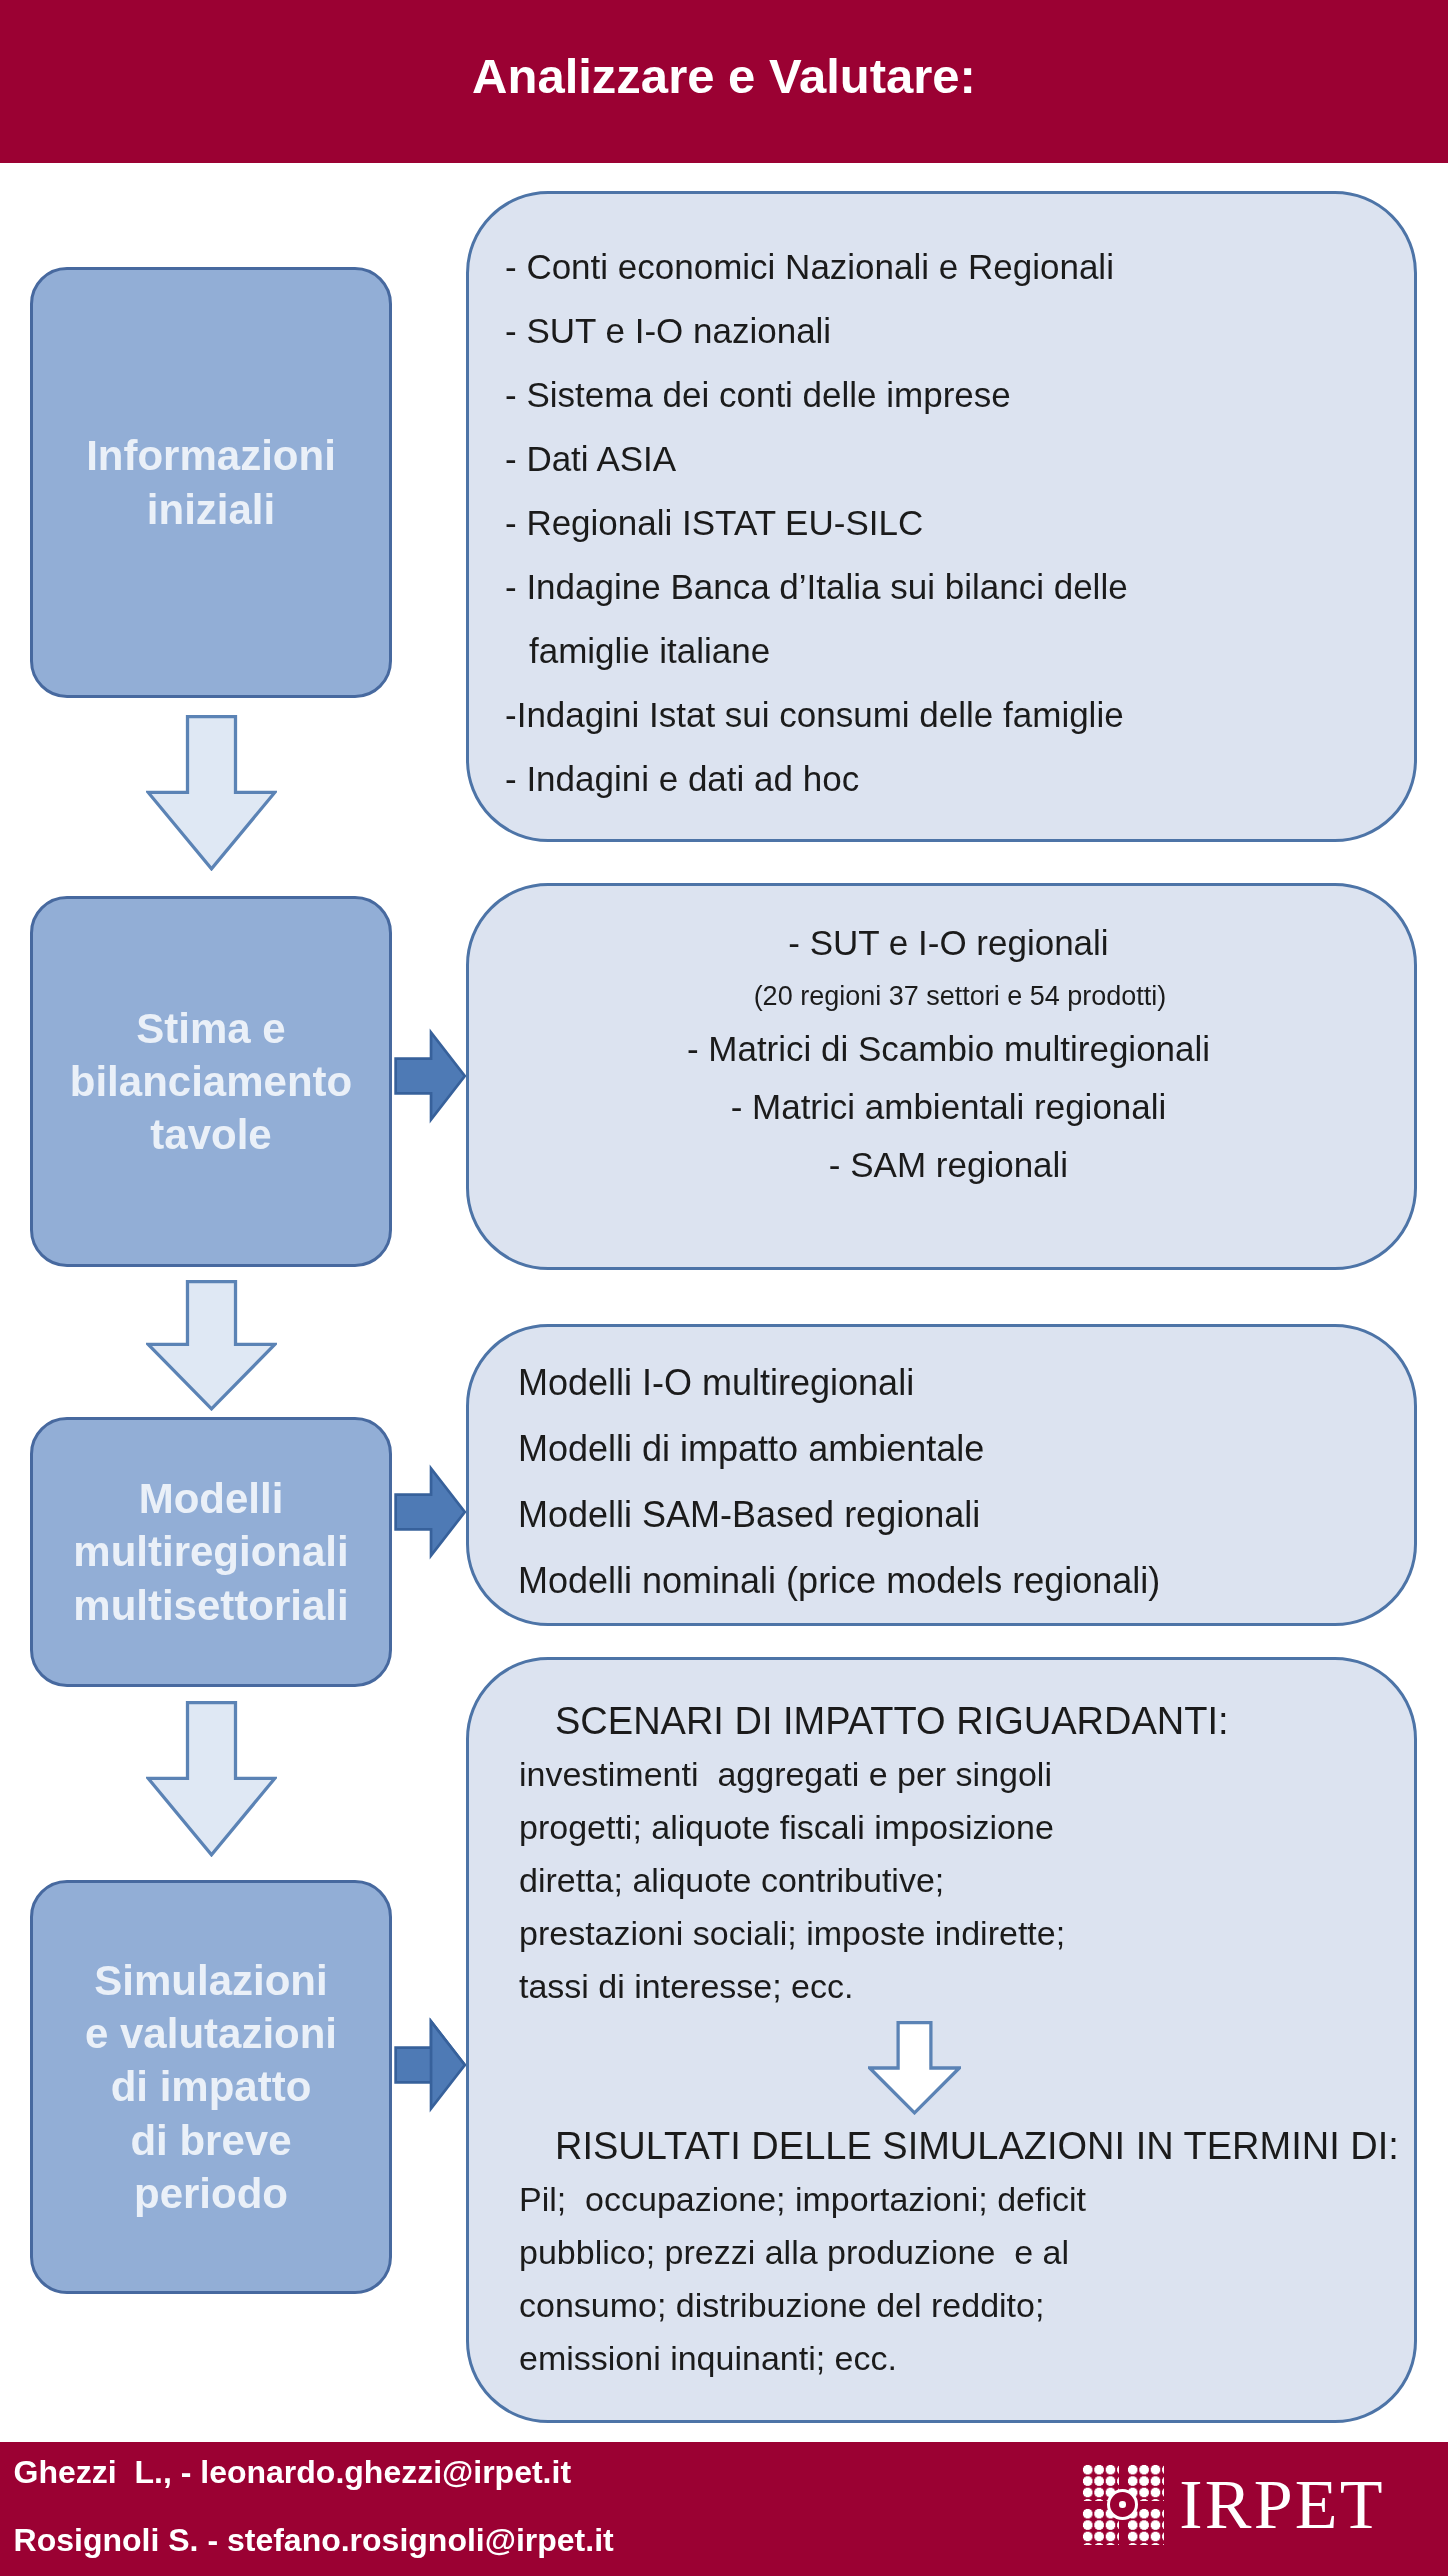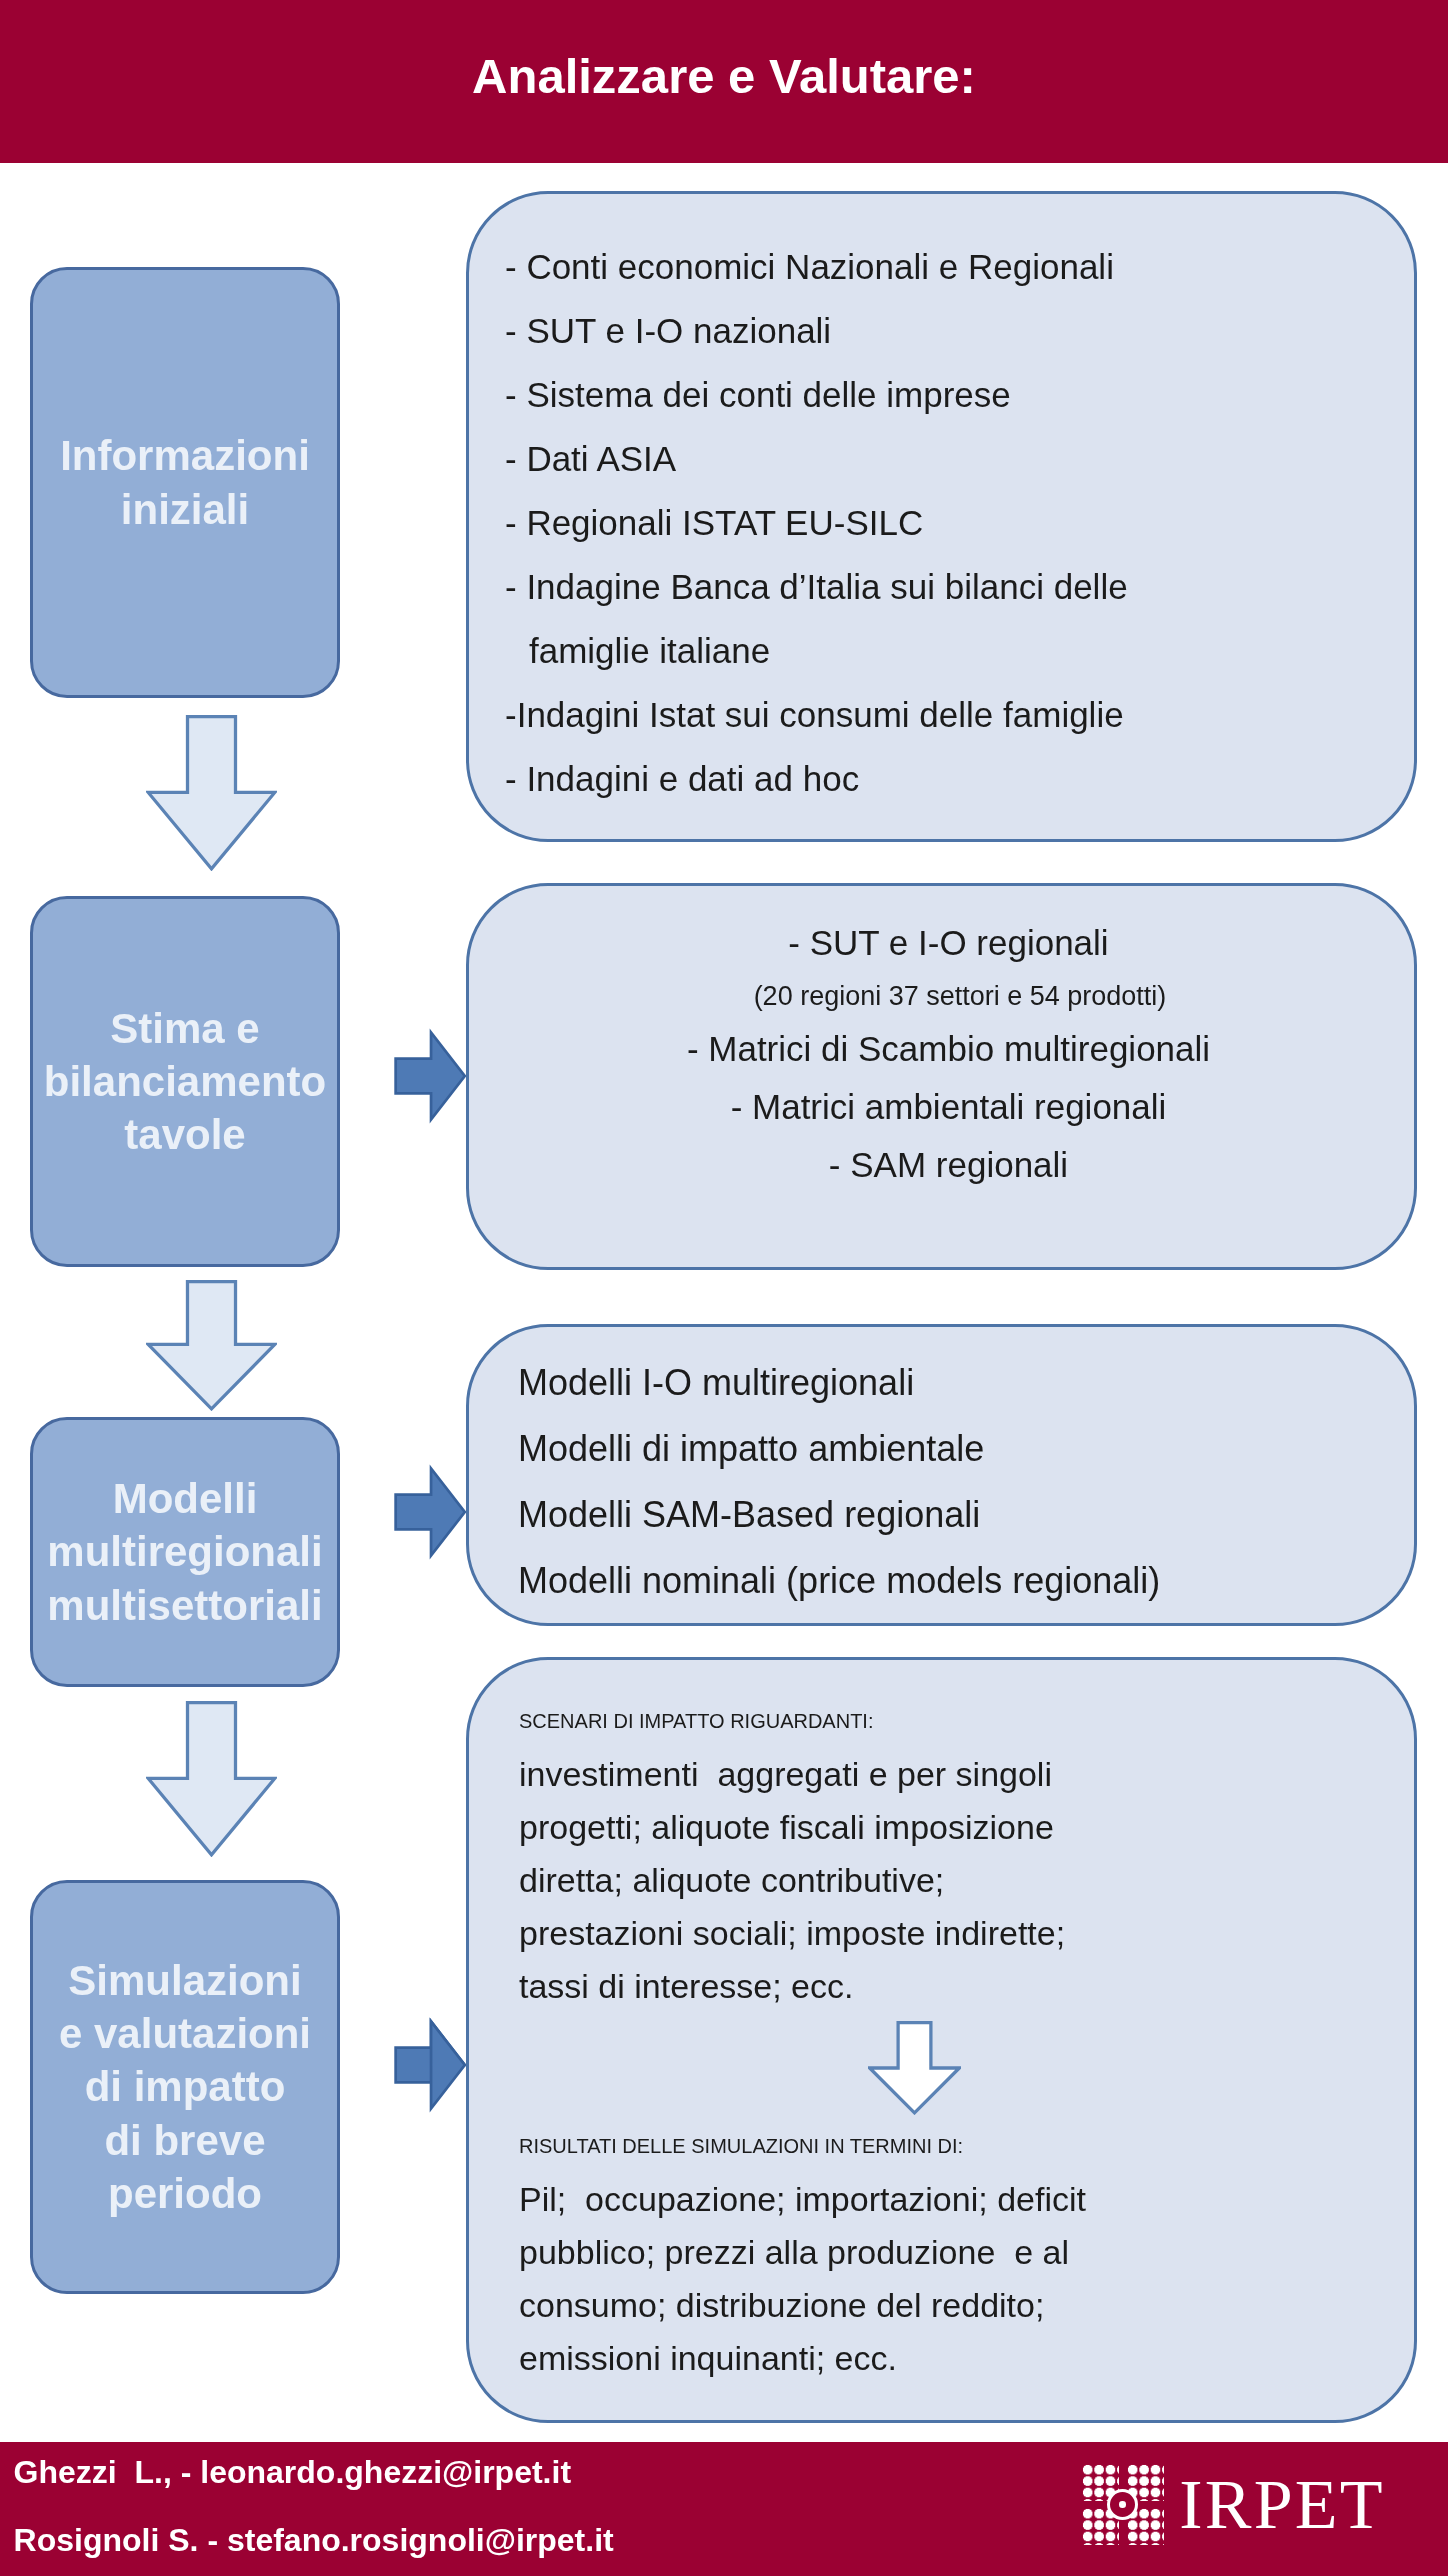--- a/index.html
+++ b/index.html
@@ -11,21 +11,21 @@
     overflow:hidden;
   }
   .band { position:absolute; left:0; width:1448px; background:#9b0133; }
   #title-band { top:0; height:163px; color:#ffffff; text-align:center; }
   .title-line { white-space:pre; font-weight:bold; font-size:49px; line-height:1.0;margin-top:38px; }
   #title-line-1 { padding-top:14px; }
   #title-line-2 { padding-top:23px; }
 
   
   .stage {
-    position:absolute; left:30px; width:310px;
+    position:absolute; left:30px; width:362px;
     background:#92aed6;
     border:3.3px solid #47699f;
     border-radius:37px;
     color:#eaf0f8;
     display:flex; flex-direction:column; justify-content:center; align-items:center;
     font-size:42px; font-weight:600; line-height:1.27;
     box-sizing:border-box; text-align:center;
   }
   #stage-1 { top:267px;  height:431px; }
   #stage-2 { top:896px; height:371px; }
@@ -45,21 +45,21 @@
   #detail-1 { top:191px;  height:651px; padding:41px 22px 0 36px; }
   #detail-2 { top:883px; height:387px;  padding:28px 22px 0 36px;text-align:center; }
   #detail-3 { top:1324px; height:302px;  padding:23px 22px 0 49px; }
   #detail-4 { top:1657px; height:766px; padding:35px 22px 0 50px; }
 
   .dl      { white-space:pre; font-size:35px; line-height:64px; }
   .dl-sub  { white-space:pre; font-size:27px; line-height:48px; padding-left:23px; }
   #detail-2 .dl { line-height:58px; }
   #detail-3 .dl { font-size:36px; line-height:66px; }
   #detail-4 .dl { font-size:34px; line-height:53px; }
-  .dl-caps { white-space:pre; font-size:20px; line-height:53px; }
+  .dl-caps { white-space:pre; font-size:38px; line-height:53px;margin-left:36px; }
   .indent-wrap { padding-left:24px; }
 
   
   .v-arrow { position:absolute; left:146px; }
   #v-arrow-1 { top:715px; }
   #v-arrow-2 { top:1280px; }
   #v-arrow-3 { top:1701px; }
   .h-arrow { position:absolute; left:394px; }
   #h-arrow-2 { top:1027px; }
   #h-arrow-3 { top:1463px; }

